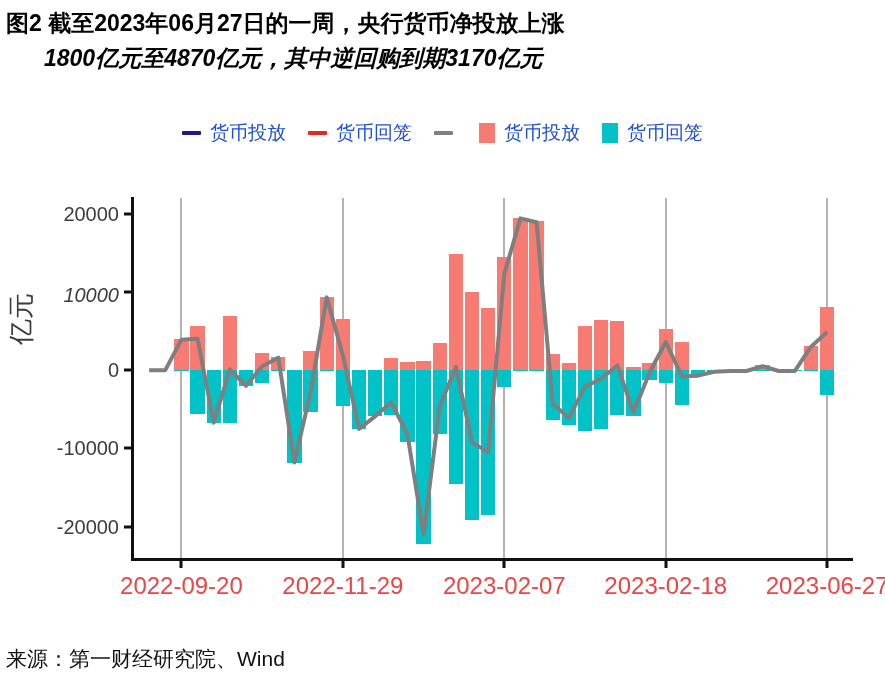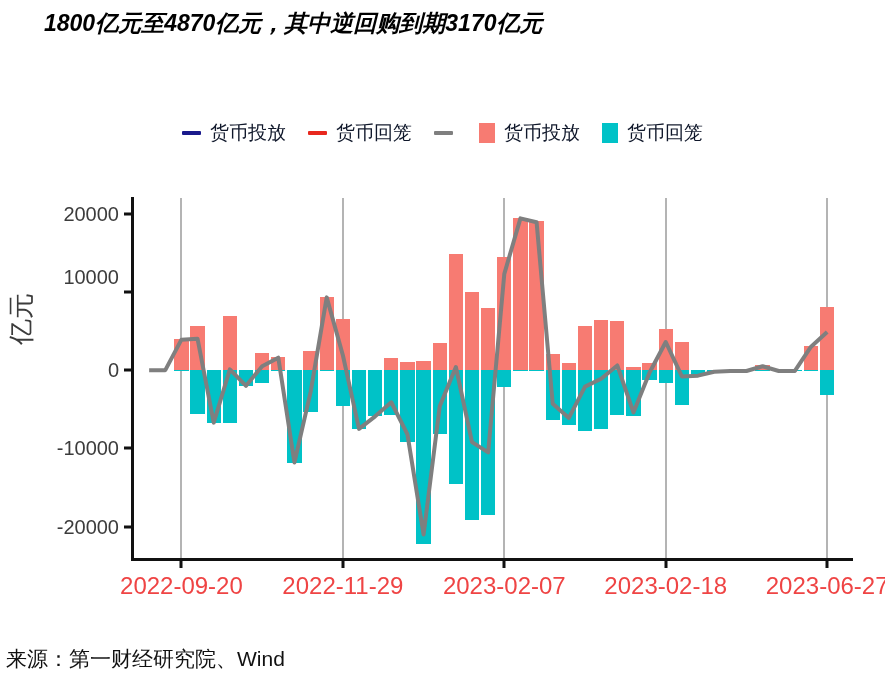--- a/index.html
+++ b/index.html
@@ -47,21 +47,21 @@
     justify-content: center;
     gap: 0px;
   }
   .legend-item {
     display: flex;
     align-items: center;
     white-space: nowrap;
   }
   .legend-item .lbl {
     font-size: 19px;
-    color: #0f172a;
+    color: #1d4ed8;
     margin-left: 9px;
     margin-right: 22px;
   }
   .legend-item:last-child .lbl { margin-right: 0; }
   .swatch-line {
     display: inline-block;
     width: 19px;
     height: 4px;
     border-radius: 1px;
   }
@@ -166,20 +166,21 @@
     color: #111111;
   }
   #ytick-wrap, #xtick-wrap { position: absolute; left:0; top:0; width:100%; height:100%; }
 </style>
 </head>
 <body>
 
 <div id="figure">
 
   <div class="title-block">
+    <span class="title-line1">图2 截至2023年06月27日的一周，央行货币净投放上涨</span>
     <span class="title-line2">1800亿元至4870亿元，其中逆回购到期3170亿元</span>
   </div>
 
   <div class="legend" id="legend">
       <div class="legend-item">
         <span class="swatch-line" style="background: rgb(26, 26, 140);"></span>
         <span class="lbl">货币投放</span>
       </div>
       <div class="legend-item">
         <span class="swatch-line" style="background: rgb(232, 40, 30);"></span>
@@ -286,21 +287,21 @@
         <div class="bar" style="left: 687.067px; top: 172.174px; width: 14.2063px; height: 24.8087px; background: rgb(0, 194, 199);"></div>
       </div>
     <svg id="netline" width="720" height="360" style="position:absolute;left:0;top:0;overflow:visible;">
         <polyline points="16.14,172.17 32.29,172.17 48.43,141.65 64.57,140.87 80.72,224.61 96.86,171.39 113.00,187.83 129.15,168.26 145.29,159.65 161.43,264.52 177.58,194.09 193.72,99.39 209.87,157.30 226.01,230.87 242.15,218.35 258.30,204.26 274.44,236.35 290.58,336.52 306.73,208.17 322.87,169.04 339.01,244.17 355.16,254.35 371.30,75.91 387.44,20.35 403.59,24.26 419.73,205.83 435.87,219.91 452.02,188.61 468.16,180.78 484.30,167.48 500.45,214.43 516.59,174.52 532.74,144.00 548.88,178.43 565.02,177.65 581.17,173.74 597.31,172.96 613.45,172.96 629.60,168.26 645.74,172.96 661.88,172.96 678.03,148.70 694.17,134.06" fill="none" stroke="#7f7f7f" stroke-width="4" stroke-linejoin="round" stroke-linecap="butt"></polyline>
       </svg>
   </div>
 
   <div id="ytick-wrap">
       <div class="ytick-label" style="top: 213.652px; right: 766px;">20000</div>
       <div class="ytick-mark" style="top: 213.652px; left: 124px;"></div>
-      <div class="ytick-label" style="top: 277px; right: 766px;">10000</div>
+      <div class="ytick-label" style="top: 295px; right: 766px; font-style: italic;">10000</div>
       <div class="ytick-mark" style="top: 291.913px; left: 124px;"></div>
       <div class="ytick-label" style="top: 370.174px; right: 766px;">0</div>
       <div class="ytick-mark" style="top: 370.174px; left: 124px;"></div>
       <div class="ytick-label" style="top: 448.435px; right: 766px;">-10000</div>
       <div class="ytick-mark" style="top: 448.435px; left: 124px;"></div>
       <div class="ytick-label" style="top: 526.696px; right: 766px;">-20000</div>
       <div class="ytick-mark" style="top: 526.696px; left: 124px;"></div>
     </div>
   <div id="xtick-wrap">
       <div class="xtick-label" style="left: 181.43px; top: 572px;">2022-09-20</div>

